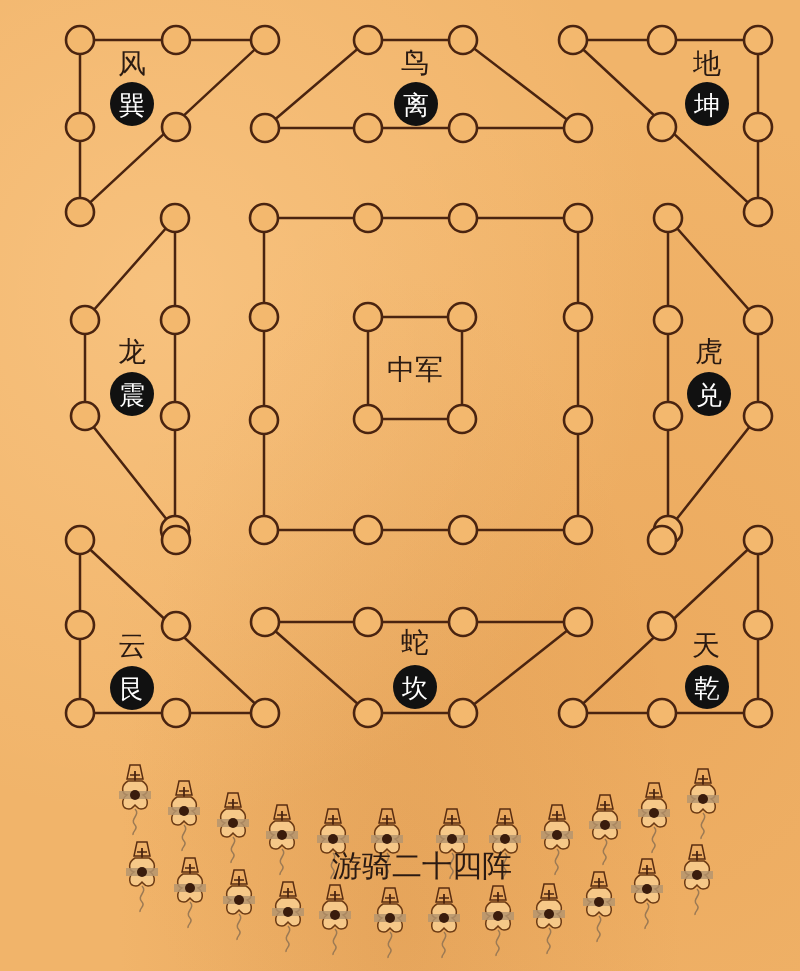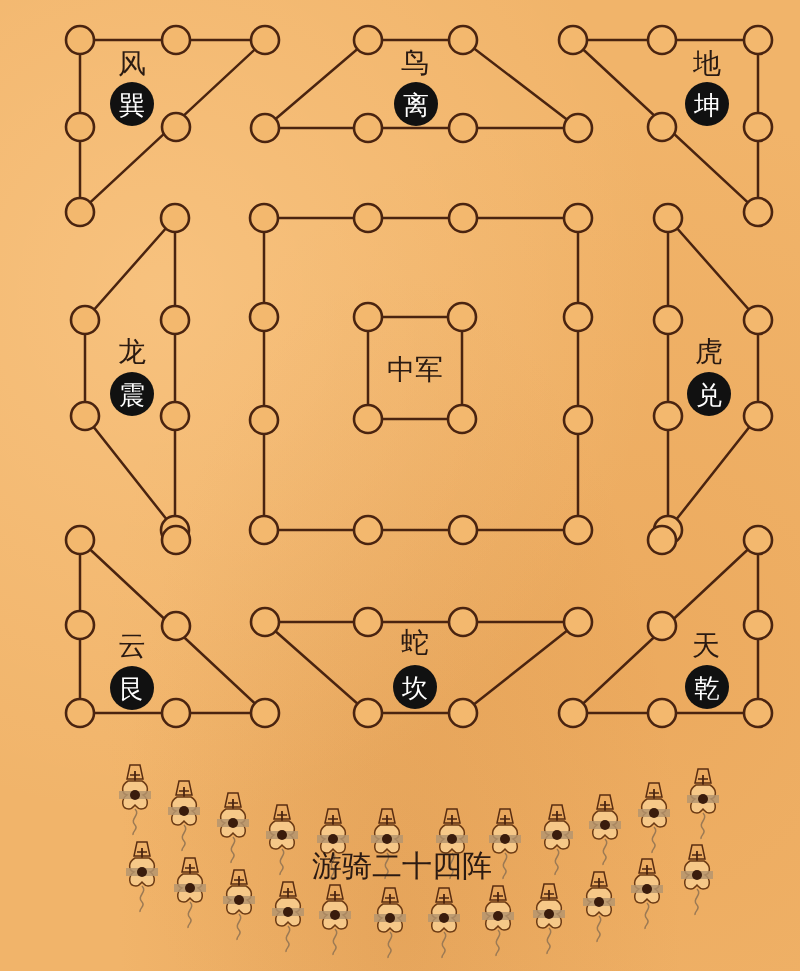--- a/index.html
+++ b/index.html
@@ -9,21 +9,21 @@
     background-image:
       radial-gradient(ellipse at 20% 30%, rgba(255,210,150,0.45), rgba(0,0,0,0) 55%),
       radial-gradient(ellipse at 80% 70%, rgba(220,140,60,0.25), rgba(0,0,0,0) 60%),
       radial-gradient(ellipse at 50% 95%, rgba(200,130,60,0.25), rgba(0,0,0,0) 50%);
     font-family: "DejaVu Sans", sans-serif;
     position: relative;
   }
   #stage { position: absolute; left: 0; top: 0; width: 800px; height: 971px; }
   .label-text { font-family: "DejaVu Sans", sans-serif; fill: #2a1a12; }
   .trigram-text { font-family: "DejaVu Sans", sans-serif; fill: #ffffff; }
-  .title { position: absolute; left: 312px; top: 846px; font-size: 30px; color: #2b1a12;
+  .title { position: absolute; left: 332px; top: 846px; font-size: 30px; color: #2b1a12;
            letter-spacing: 0px; font-family: "DejaVu Sans", sans-serif; white-space: nowrap; }
 </style>
 </head>
 <body>
 
 <svg id="stage" width="800" height="971" viewBox="0 0 800 971" xmlns="http://www.w3.org/2000/svg">
   <g id="lines" stroke="#4a2410" stroke-width="2.5" fill="none" stroke-linecap="round">
 
     <polyline points="80,40 265,40 80,212 80,40"></polyline>
 

